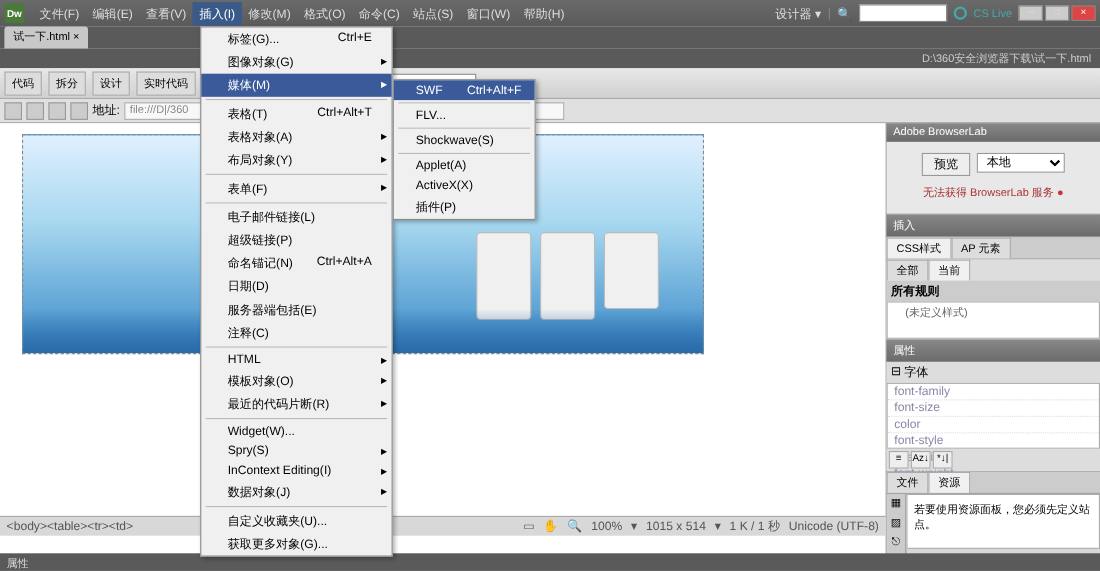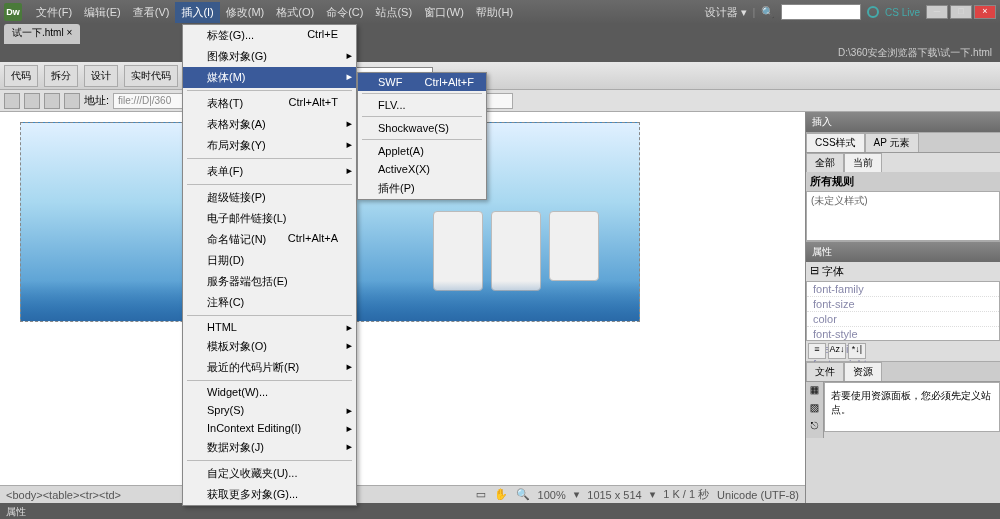--- a/index.html
+++ b/index.html
@@ -44,27 +44,27 @@
 .panel-head{background:linear-gradient(#888,#6a6a6a);color:#fff;padding:3px 6px;font-size:10px}
 .panel-body{background:#e8e8e8;padding:4px;font-size:10px}
 .btn-row{display:flex;gap:6px;justify-content:center;margin:6px 0}
 .p-btn{padding:2px 10px;background:#eee;border:1px solid #999;cursor:pointer}
 .p-select{width:80px;height:18px;border:1px solid #999;background:#fff;padding:0 4px}
 .err-msg{color:#a33;font-size:10px;text-align:center;margin:8px 0}
 .err-msg::after{content:" ●";color:#c33}
 .tab-strip{display:flex;background:#ccc;border-bottom:1px solid #999}
 .p-tab{padding:2px 8px;background:#ddd;border:1px solid #aaa;border-bottom:none;cursor:pointer;font-size:10px}
 .p-tab.active{background:#f0f0f0}
-.rule-box{background:#fff;border:1px solid #aaa;height:50px;padding:2px 4px;font-size:10px;color:#666}
+.rule-box{background:#fff;border:1px solid #aaa;height:34px;padding:2px 16px;font-size:10px;color:#666}
 .prop-list{background:#fff;border:1px solid #aaa;height:60px;font-size:10px;color:#88a}
 .prop-list div{padding:1px 6px;border-bottom:1px dotted #ddd}
 .prop-tools{display:flex;gap:2px;padding:2px;background:#ddd}
 .prop-tools span{width:18px;height:16px;background:#eee;border:1px solid #aaa;text-align:center;font-size:9px}
 .res-msg{background:#fff;border:1px solid #aaa;padding:6px;font-size:10px;height:50px}
-.status-bar{position:absolute;bottom:16px;left:0;width:805px;height:18px;background:#d8d8d8;border-top:1px solid #aaa;display:flex;align-items:center;padding:0 6px;font-size:10px;color:#555}
+.status-bar{position:absolute;bottom:32px;left:0;width:805px;height:18px;background:#d8d8d8;border-top:1px solid #aaa;display:flex;align-items:center;padding:0 6px;font-size:10px;color:#555}
 .status-right{margin-left:auto;display:flex;gap:8px;align-items:center}
 .props-bar{position:absolute;bottom:0;left:0;right:0;height:16px;background:#5a5a5a;color:#ddd;padding:2px 6px;font-size:10px}
 .side-icons{width:18px;background:#ccc;border-right:1px solid #999;display:flex;flex-direction:column;gap:2px;padding:2px 0}
 .side-icons span{height:16px;text-align:center;font-size:10px;cursor:pointer}
 .res-row{display:flex}
 .res-content{flex:1}
 .radio-row{padding:3px;font-size:10px;display:flex;align-items:center;gap:4px}
 </style>
 </head>
 <body>
@@ -129,20 +129,30 @@
       <div class="machines">
         <div class="machine"></div>
         <div class="machine"></div>
         <div class="machine" style="height:70px"></div>
       </div>
       <div class="water"></div>
     </div>
   </div>
 
   <div class="right-panels">
+    <div class="panel">
+      <div class="panel-head">Adobe BrowserLab</div>
+      <div class="panel-body">
+        <div class="btn-row">
+          <button class="p-btn">预览</button>
+          <select class="p-select"><option>本地</option></select>
+        </div>
+        <div class="err-msg">无法获得 BrowserLab 服务</div>
+      </div>
+    </div>
     <div class="panel">
       <div class="panel-head">插入</div>
     </div>
     <div class="panel">
       <div class="tab-strip">
         <div class="p-tab active">CSS样式</div>
         <div class="p-tab">AP 元素</div>
       </div>
       <div class="panel-body" style="padding:0">
         <div style="display:flex;background:#ddd">
@@ -217,24 +227,24 @@
     </div>
     <div class="dd-item has-sub">
       <span>布局对象(Y)</span>
     </div>
     <div class="dd-sep"></div>
     <div class="dd-item has-sub">
       <span>表单(F)</span>
     </div>
     <div class="dd-sep"></div>
     <div class="dd-item">
+      <span>电子邮件链接(L)</span>
+    </div>
+    <div class="dd-item">
       <span>超级链接(P)</span>
-    </div>
-    <div class="dd-item">
-      <span>电子邮件链接(L)</span>
     </div>
     <div class="dd-item">
       <span>命名锚记(N)</span>
       <span>Ctrl+Alt+A</span>
     </div>
     <div class="dd-item">
       <span>日期(D)</span>
     </div>
     <div class="dd-item">
       <span>服务器端包括(E)</span>

